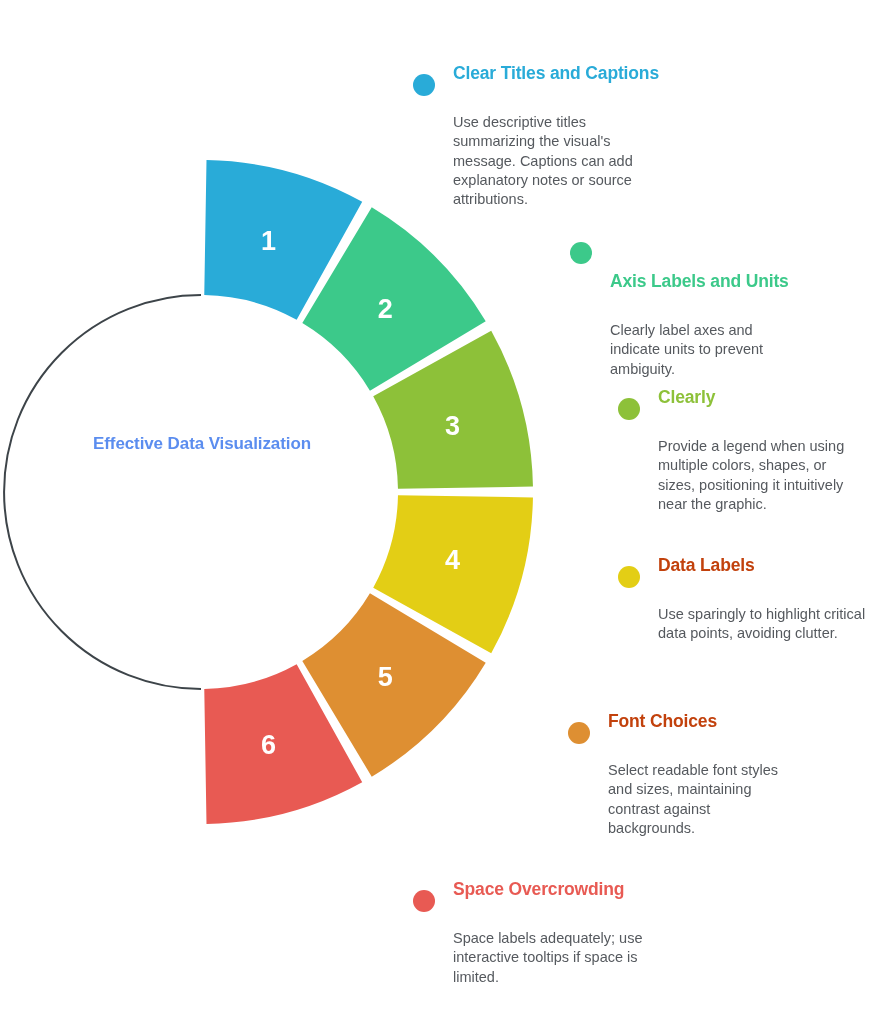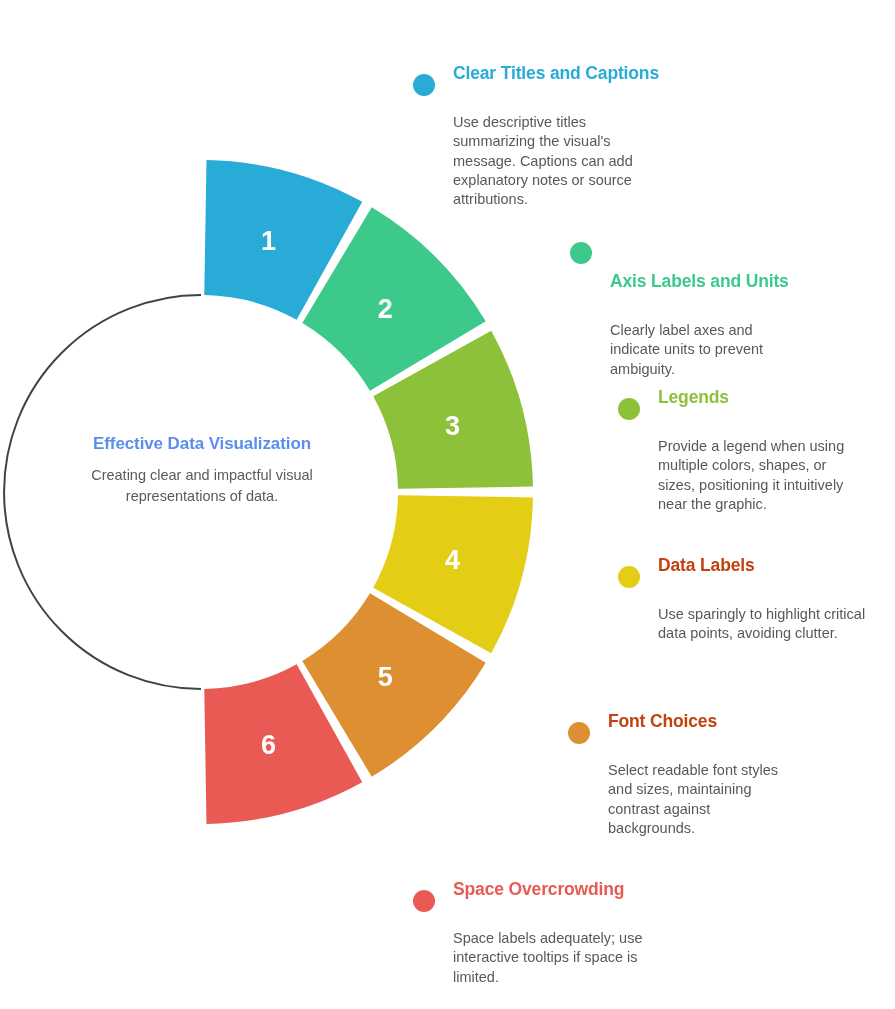--- a/index.html
+++ b/index.html
@@ -138,21 +138,20 @@
           <text x="452.6" y="434.6" text-anchor="middle" class="seg-number">3</text>
           <text x="452.6" y="569.4" text-anchor="middle" class="seg-number">4</text>
           <text x="385.2" y="686.2" text-anchor="middle" class="seg-number">5</text>
           <text x="268.4" y="753.6" text-anchor="middle" class="seg-number">6</text>
         </g>
     </svg>
   </div>
 
   <div id="hub">
     <div class="hub-title">Effective Data Visualization</div>
-    <div class="hub-sub">Creating clear and impactful visual representations of data.</div>
   </div>
 
   <div class="item" id="item-1">
     <span class="bullet" style="background: rgb(41, 171, 216);"></span>
     <div class="body">
       <div class="item-title" style="color: rgb(41, 171, 216);">Clear Titles and Captions</div>
       <div class="item-desc">Use descriptive titles summarizing the visual's message. Captions can add explanatory notes or source attributions.</div>
     </div>
   </div>
 
@@ -160,21 +159,21 @@
     <span class="bullet" style="background: rgb(60, 201, 138);"></span>
     <div class="body">
       <div class="item-title" style="color: rgb(60, 201, 138); margin-top: 40px;">Axis Labels and Units</div>
       <div class="item-desc">Clearly label axes and indicate units to prevent ambiguity.</div>
     </div>
   </div>
 
   <div class="item" id="item-3">
     <span class="bullet" style="background: rgb(141, 193, 57);"></span>
     <div class="body">
-      <div class="item-title" style="color: rgb(141, 193, 57);">Legends</div>
+      <div class="item-title" style="color: rgb(141, 193, 57);">Clearly</div>
       <div class="item-desc">Provide a legend when using multiple colors, shapes, or sizes, positioning it intuitively near the graphic.</div>
     </div>
   </div>
 
   <div class="item" id="item-4">
     <span class="bullet" style="background: rgb(227, 206, 21);"></span>
     <div class="body">
       <div class="item-title" style="color: #c2410c;">Data Labels</div>
       <div class="item-desc">Use sparingly to highlight critical data points, avoiding clutter.</div>
     </div>

